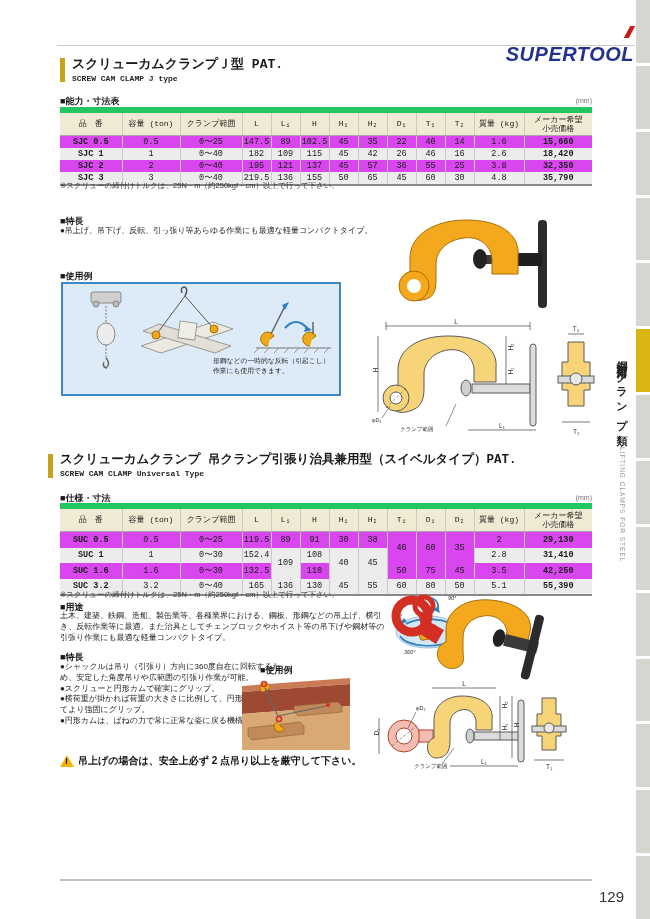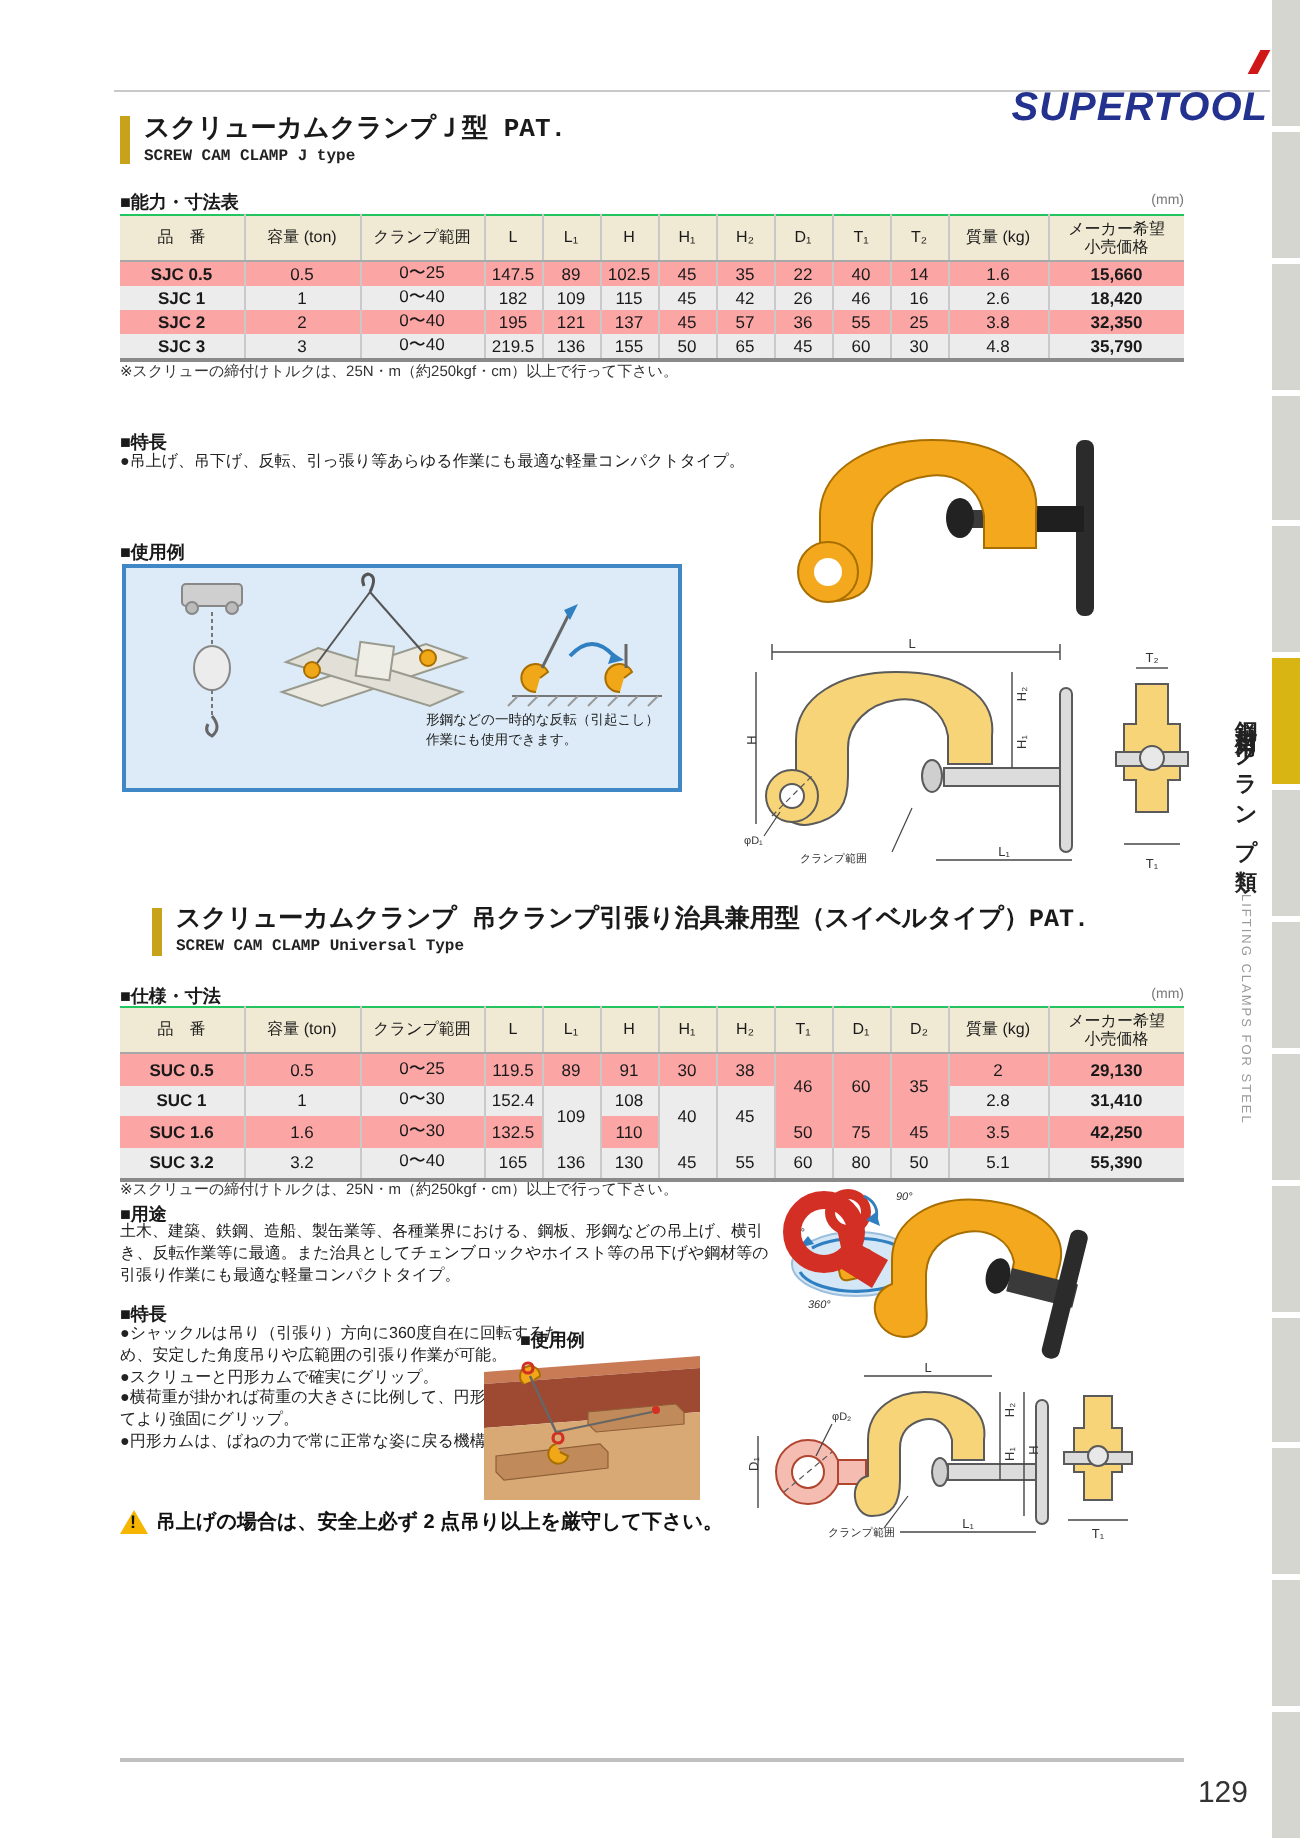--- a/index.html
+++ b/index.html
@@ -14,21 +14,21 @@
 
   
   .sec-title{display:flex;align-items:center;font-family:Liberation Mono, monospace;}
   .sec-bar{width:5px;height:24px;background:#c9a21c;margin-right:7px;flex:0 0 auto;}
   .sec-title h2{margin:0;font-size:13px;font-weight:bold;line-height:1.2;}
   .sec-sub{font-size:8px;font-weight:bold;color:#222;margin-top:1px;}
   .blk-label{font-size:9px;font-weight:bold;}
   .mm{font-size:7px;color:#777;}
 
   
-  table.spec{border-collapse:collapse;table-layout:fixed;border-top:1px solid #22c55e;border-bottom:2px solid #8a8a8a;background:#fca5a5;}
+  table.spec{border-collapse:collapse;table-layout:fixed;border-top:6px solid #22c55e;border-bottom:2px solid #8a8a8a;background:#d946ef;font-family:Liberation Mono, monospace;}
   table.spec th{background:#f0e9d3;font-weight:normal;font-size:8px;line-height:1.15;white-space:pre-line;
     border-left:1px solid #c9c9c9;border-bottom:1px solid #a8a8a8;padding:1px 0;height:20px;vertical-align:middle;text-align:center;}
   table.spec td{font-size:8.5px;text-align:center;border-left:1px solid #c9c9c9;padding:0;vertical-align:middle;}
   table.spec th:first-child,table.spec td:first-child{border-left:none;}
   table.spec tr.alt{background:#ececec;}
   table.spec td{background:transparent;}
   .t1 td{height:12px;}
   .t2 td{height:15.5px;}
   td.c-name{font-weight:bold;}
   td.c-price{font-weight:bold;}
@@ -298,21 +298,21 @@
 
     <path d="M196,24 h16 v20 h6 v28 h-6 v16 h-16 v-16 h-6 v-28 h6 z" fill="#f8d478" stroke="#5a5a5a"></path>
     <rect x="186" y="58" width="36" height="7" fill="#dcdcdc" stroke="#5a5a5a"></rect>
     <circle cx="204" cy="61" r="6" fill="#e8e8e8" stroke="#5a5a5a"></circle>
     <line x1="196" y1="16" x2="212" y2="16" stroke="#444" stroke-width="0.7"></line>
     <text class="dimtxt" x="204" y="13" text-anchor="middle">T₂</text>
     <line x1="190" y1="104" x2="218" y2="104" stroke="#444" stroke-width="0.7"></line>
     <text class="dimtxt" x="204" y="116" text-anchor="middle">T₁</text>
   </svg>
 
-  <div class="abs sec-title" style="top:453px;left:76px;width:560px;">
+  <div class="abs sec-title" style="top:453px;left:48px;width:560px;">
     <div class="sec-bar"></div>
     <div>
       <h2 style="font-size:12.5px;">スクリューカムクランプ 吊クランプ引張り治具兼用型（スイベルタイプ）PAT.</h2>
       <div class="sec-sub">SCREW CAM CLAMP Universal Type</div>
     </div>
   </div>
 
   <div class="abs blk-label" style="top:492px;left:60px;">■仕様・寸法</div>
   <div class="abs mm" style="top:494px;left:560px;width:32px;text-align:right;">(mm)</div>
 

